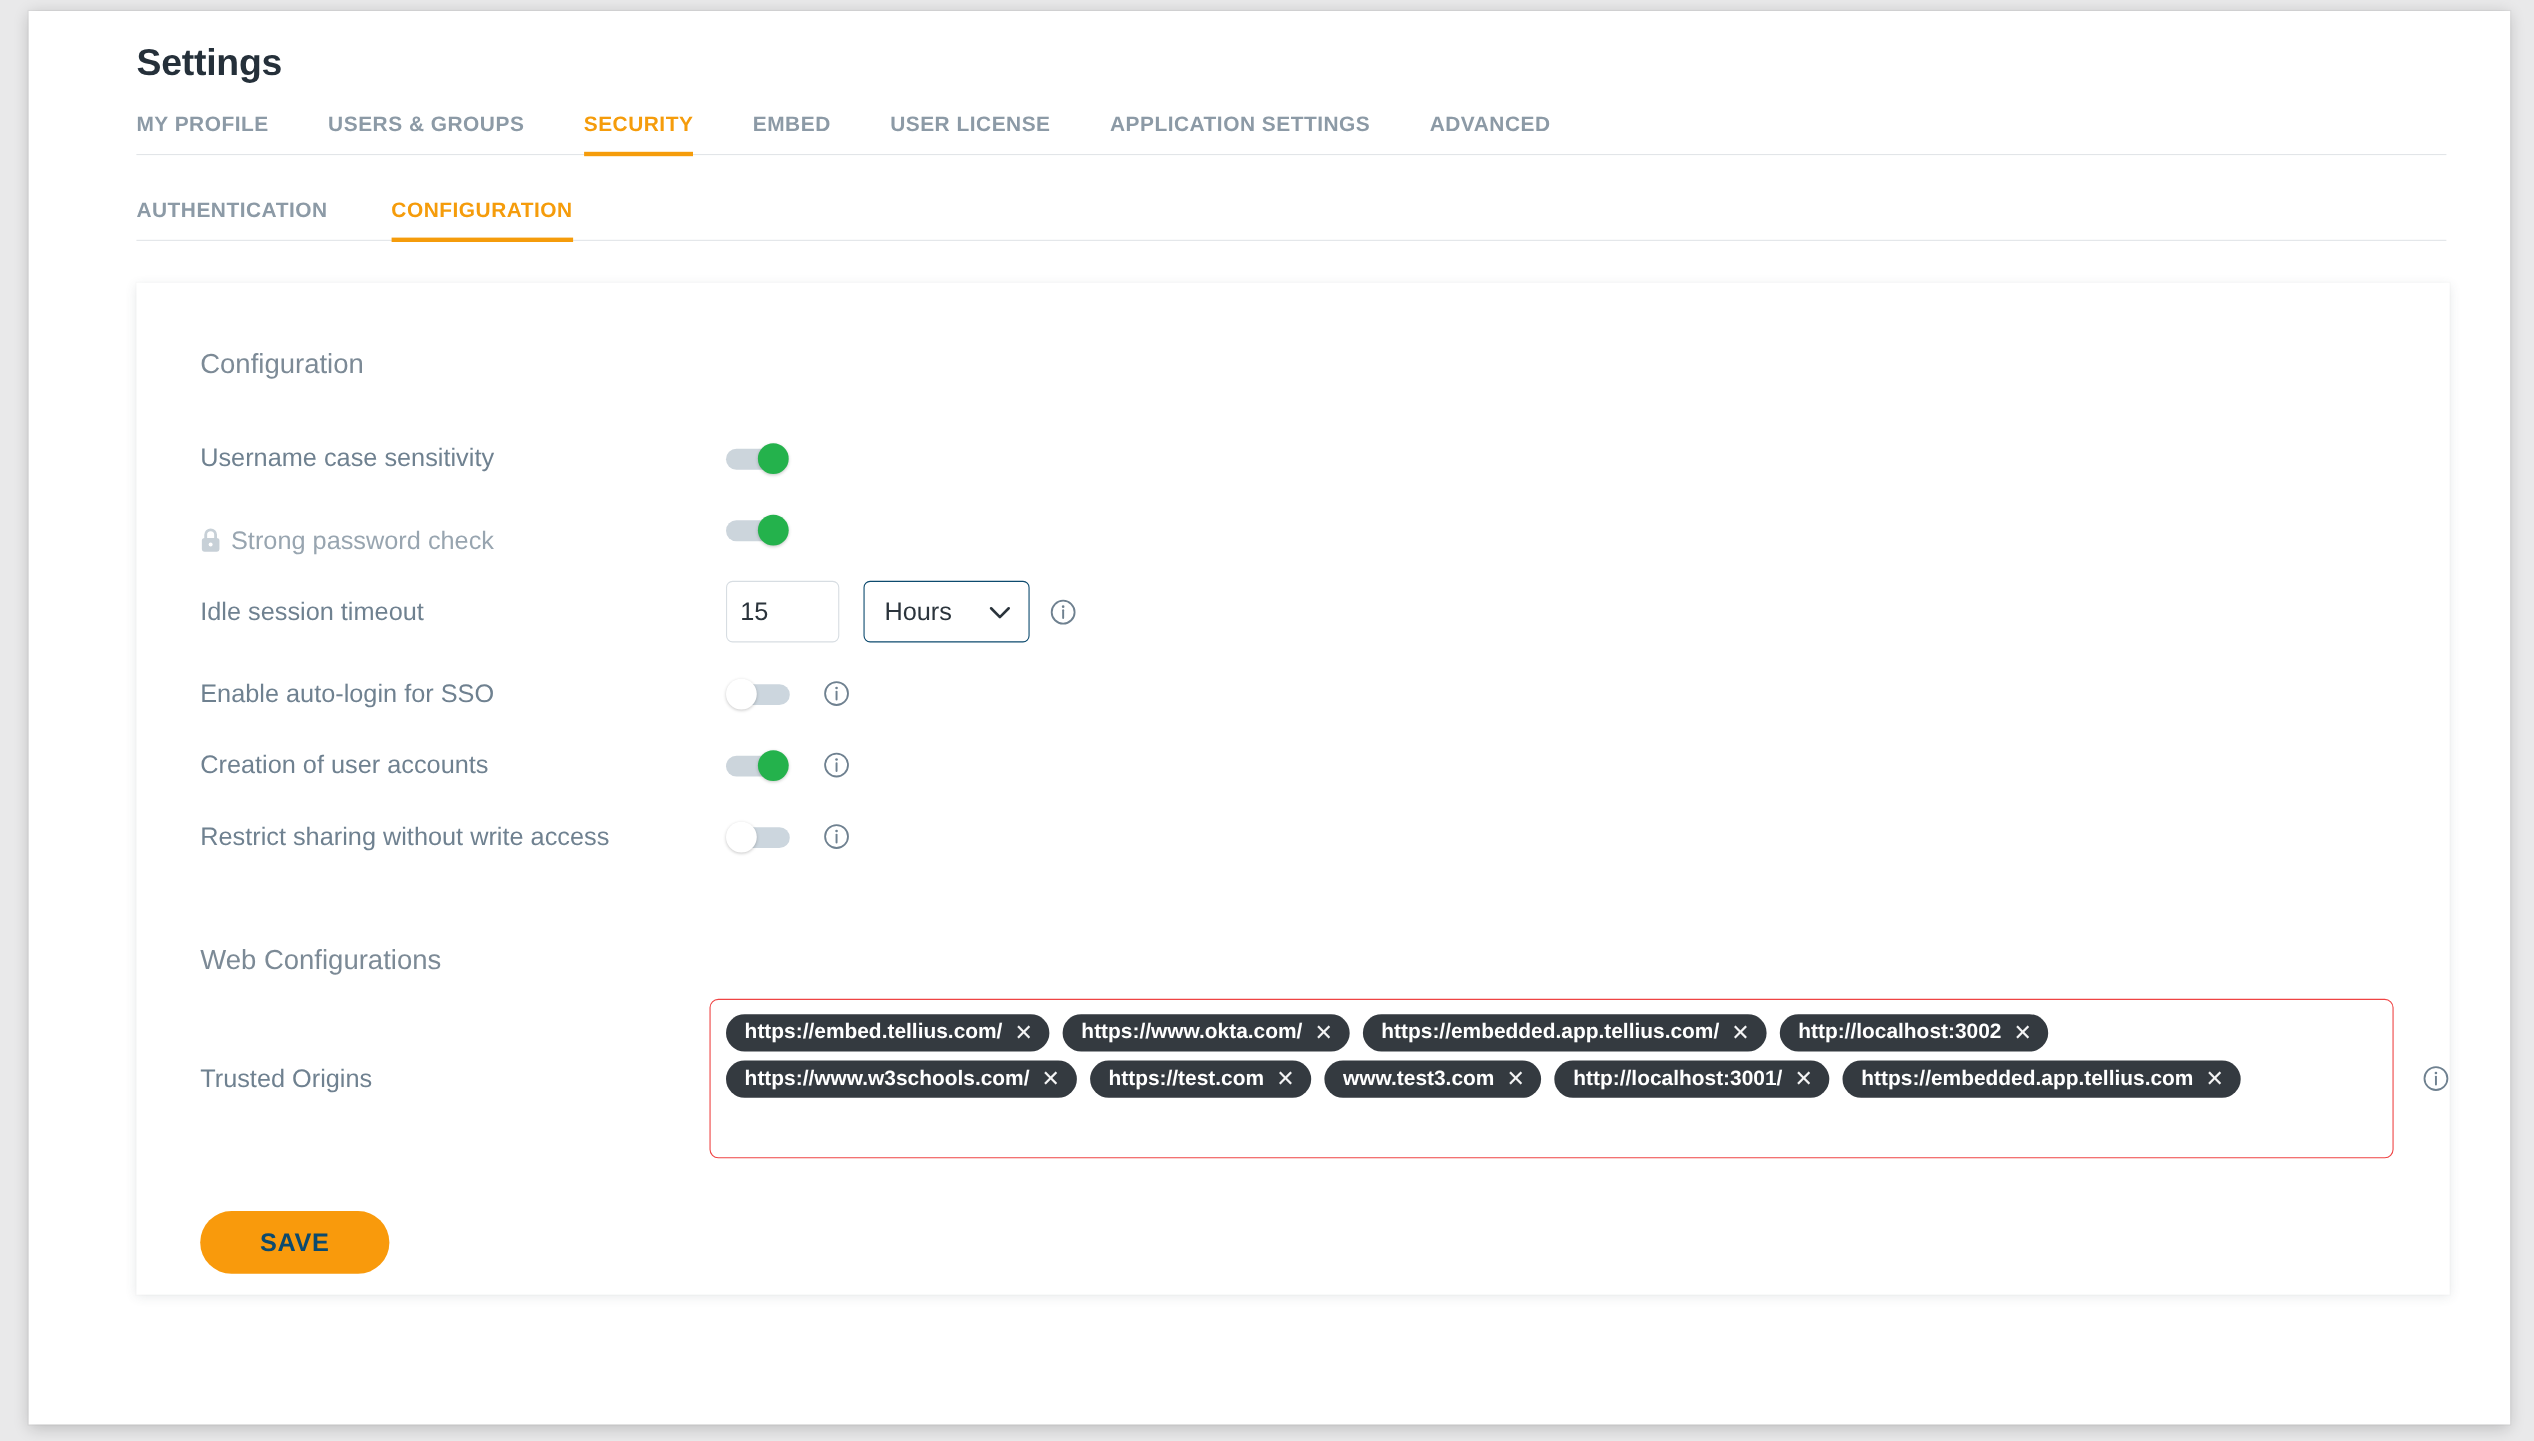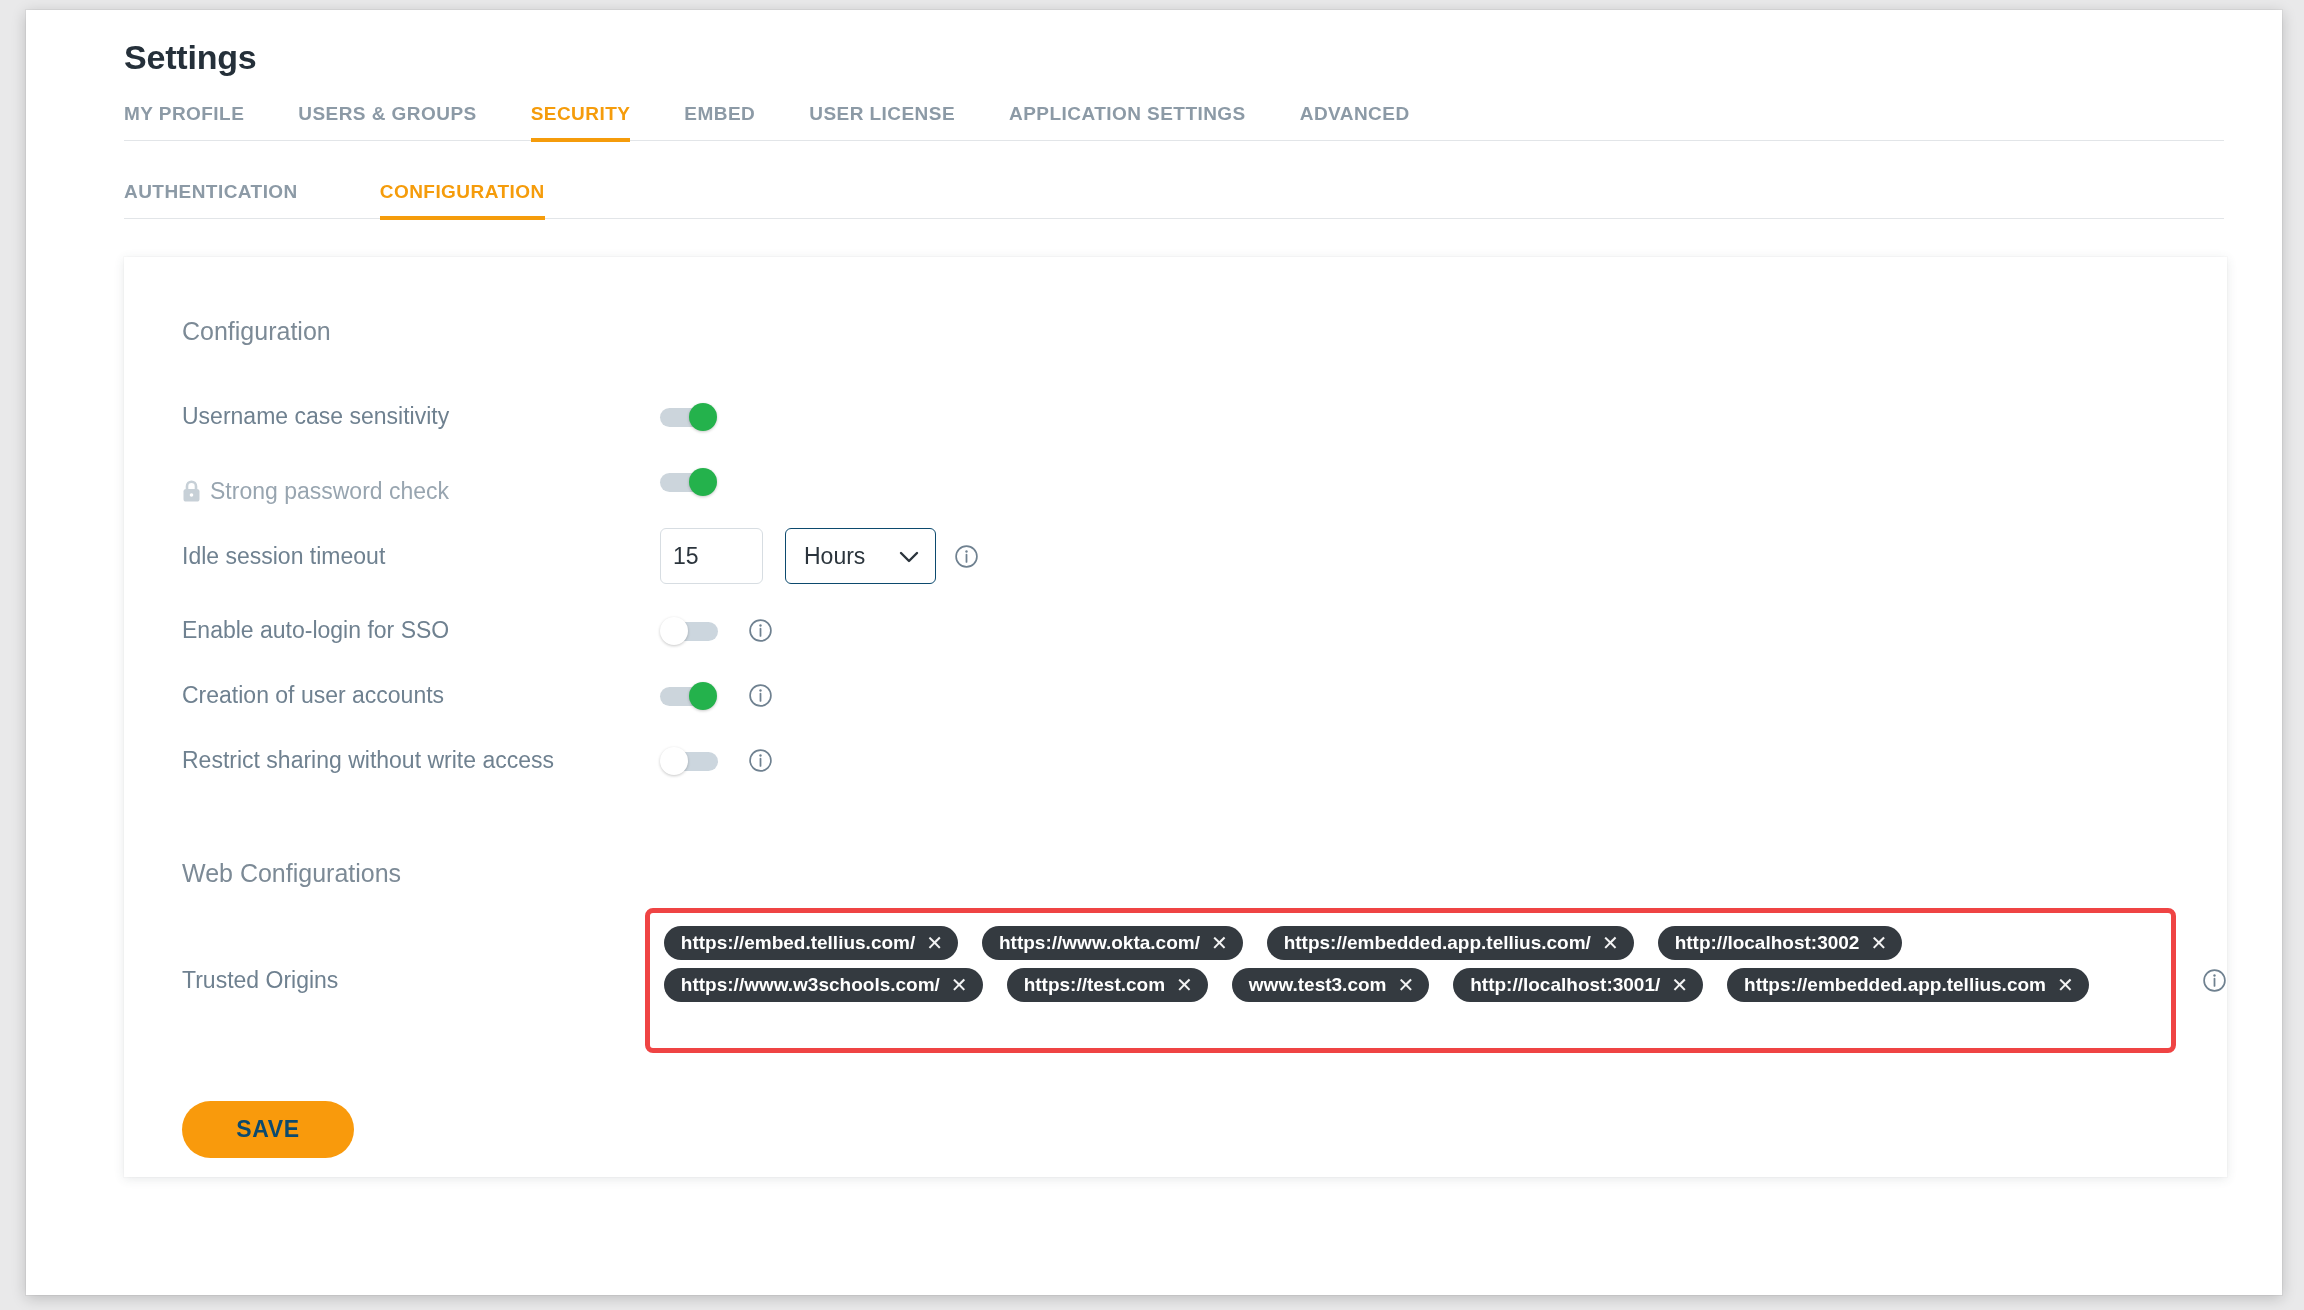--- a/index.html
+++ b/index.html
@@ -56,21 +56,20 @@
   }
   .tab.active { color: #f59c0b; border-bottom-color: #f59c0b; }
 
   .tabs-secondary {
     display: flex;
     align-items: flex-end;
     margin-left: 28px;
     margin-top: 40px;
     border-bottom: 1px solid #e2e5e8;
     width: 2100px;
-    gap: 24px;
   }
   .tab2 {
     font-size: 19px;
     font-weight: bold;
     letter-spacing: 0.45px;
     color: #8c9aa6;
     padding: 0 0 13px 0;
     margin-right: 58px;
     border-bottom: 4px solid transparent;
     margin-bottom: -2px;
@@ -186,27 +185,27 @@
     margin-top: 8px;
   }
   .origins-label {
     font-size: 23px;
     color: #6f8190;
     width: 478px;
   }
   .origins-box {
     width: 1580px;
     min-height: 145px;
-    border: 5px solid #ef4444;
+    border: 1px solid #ef4444;
     border-radius: 8px;
     padding: 13px 14px 14px 14px;
     display: flex;
     flex-wrap: wrap;
     align-content: flex-start;
-    gap: 8px 24px;
+    gap: 8px 12px;
     background: #fff;
   }
   .chip {
     background: #343a40;
     color: #ffffff;
     border-radius: 17px;
     height: 34px;
     display: inline-flex;
     align-items: center;
     gap: 11px;

